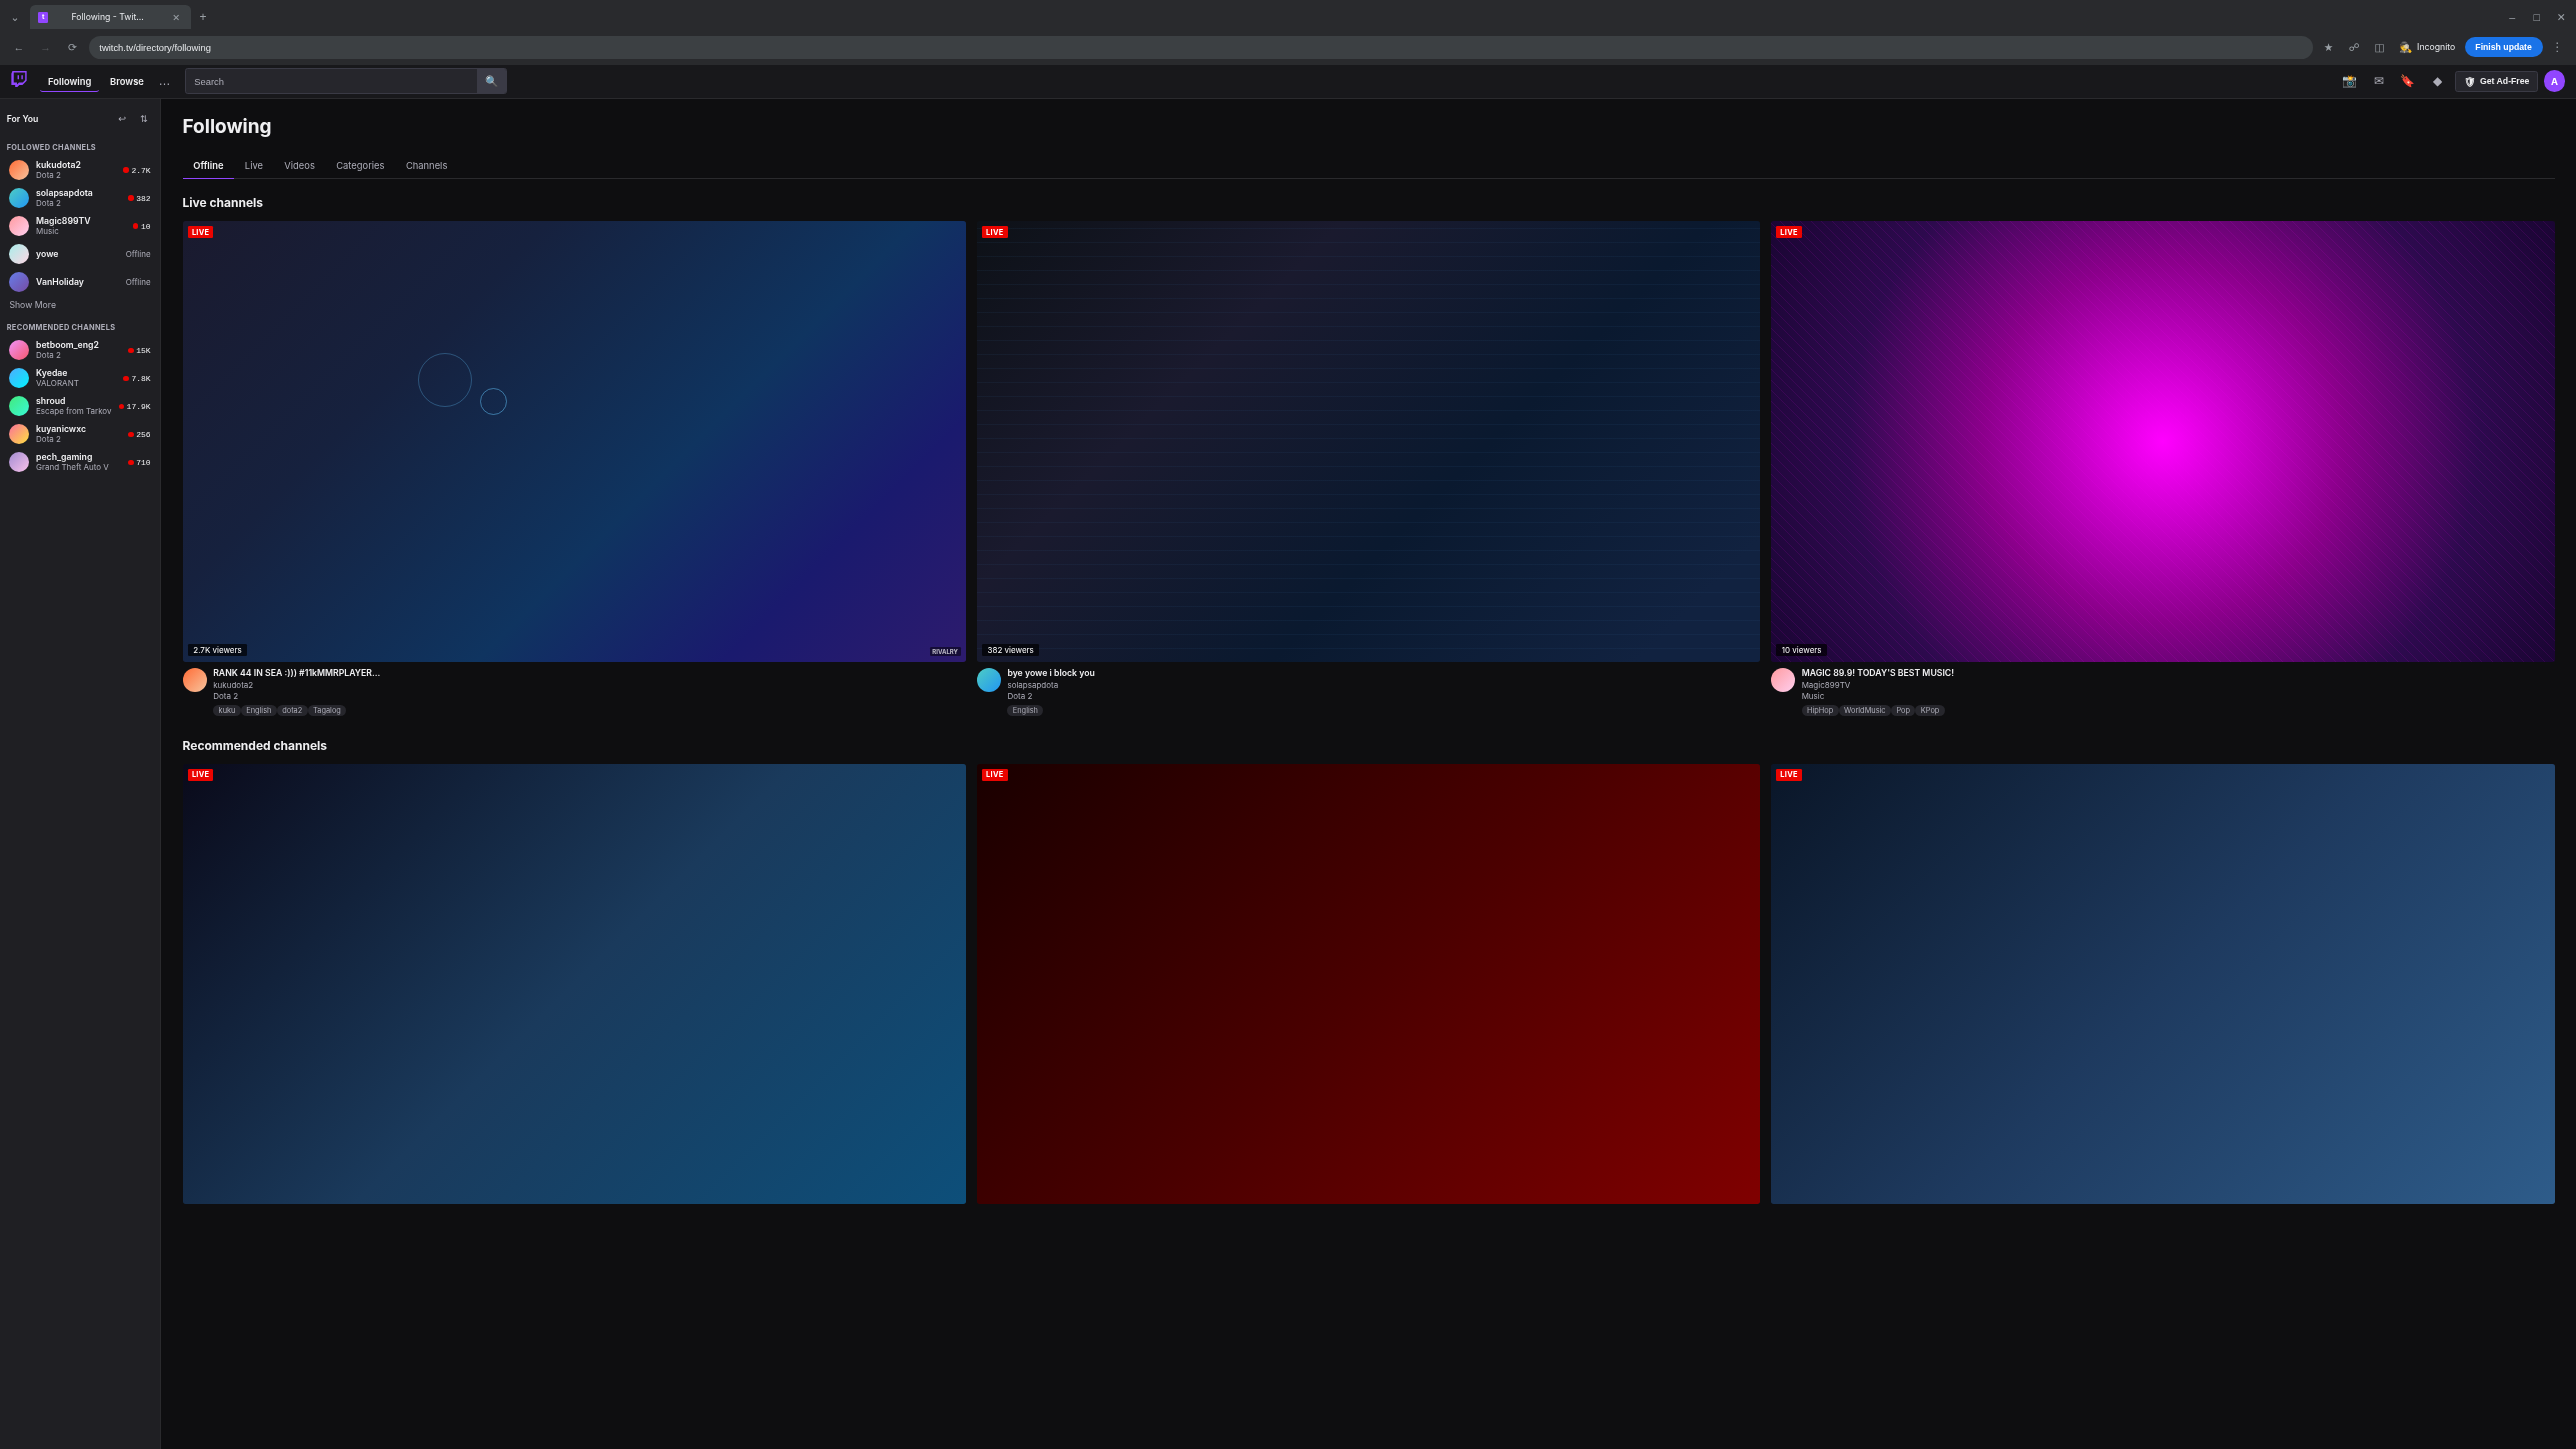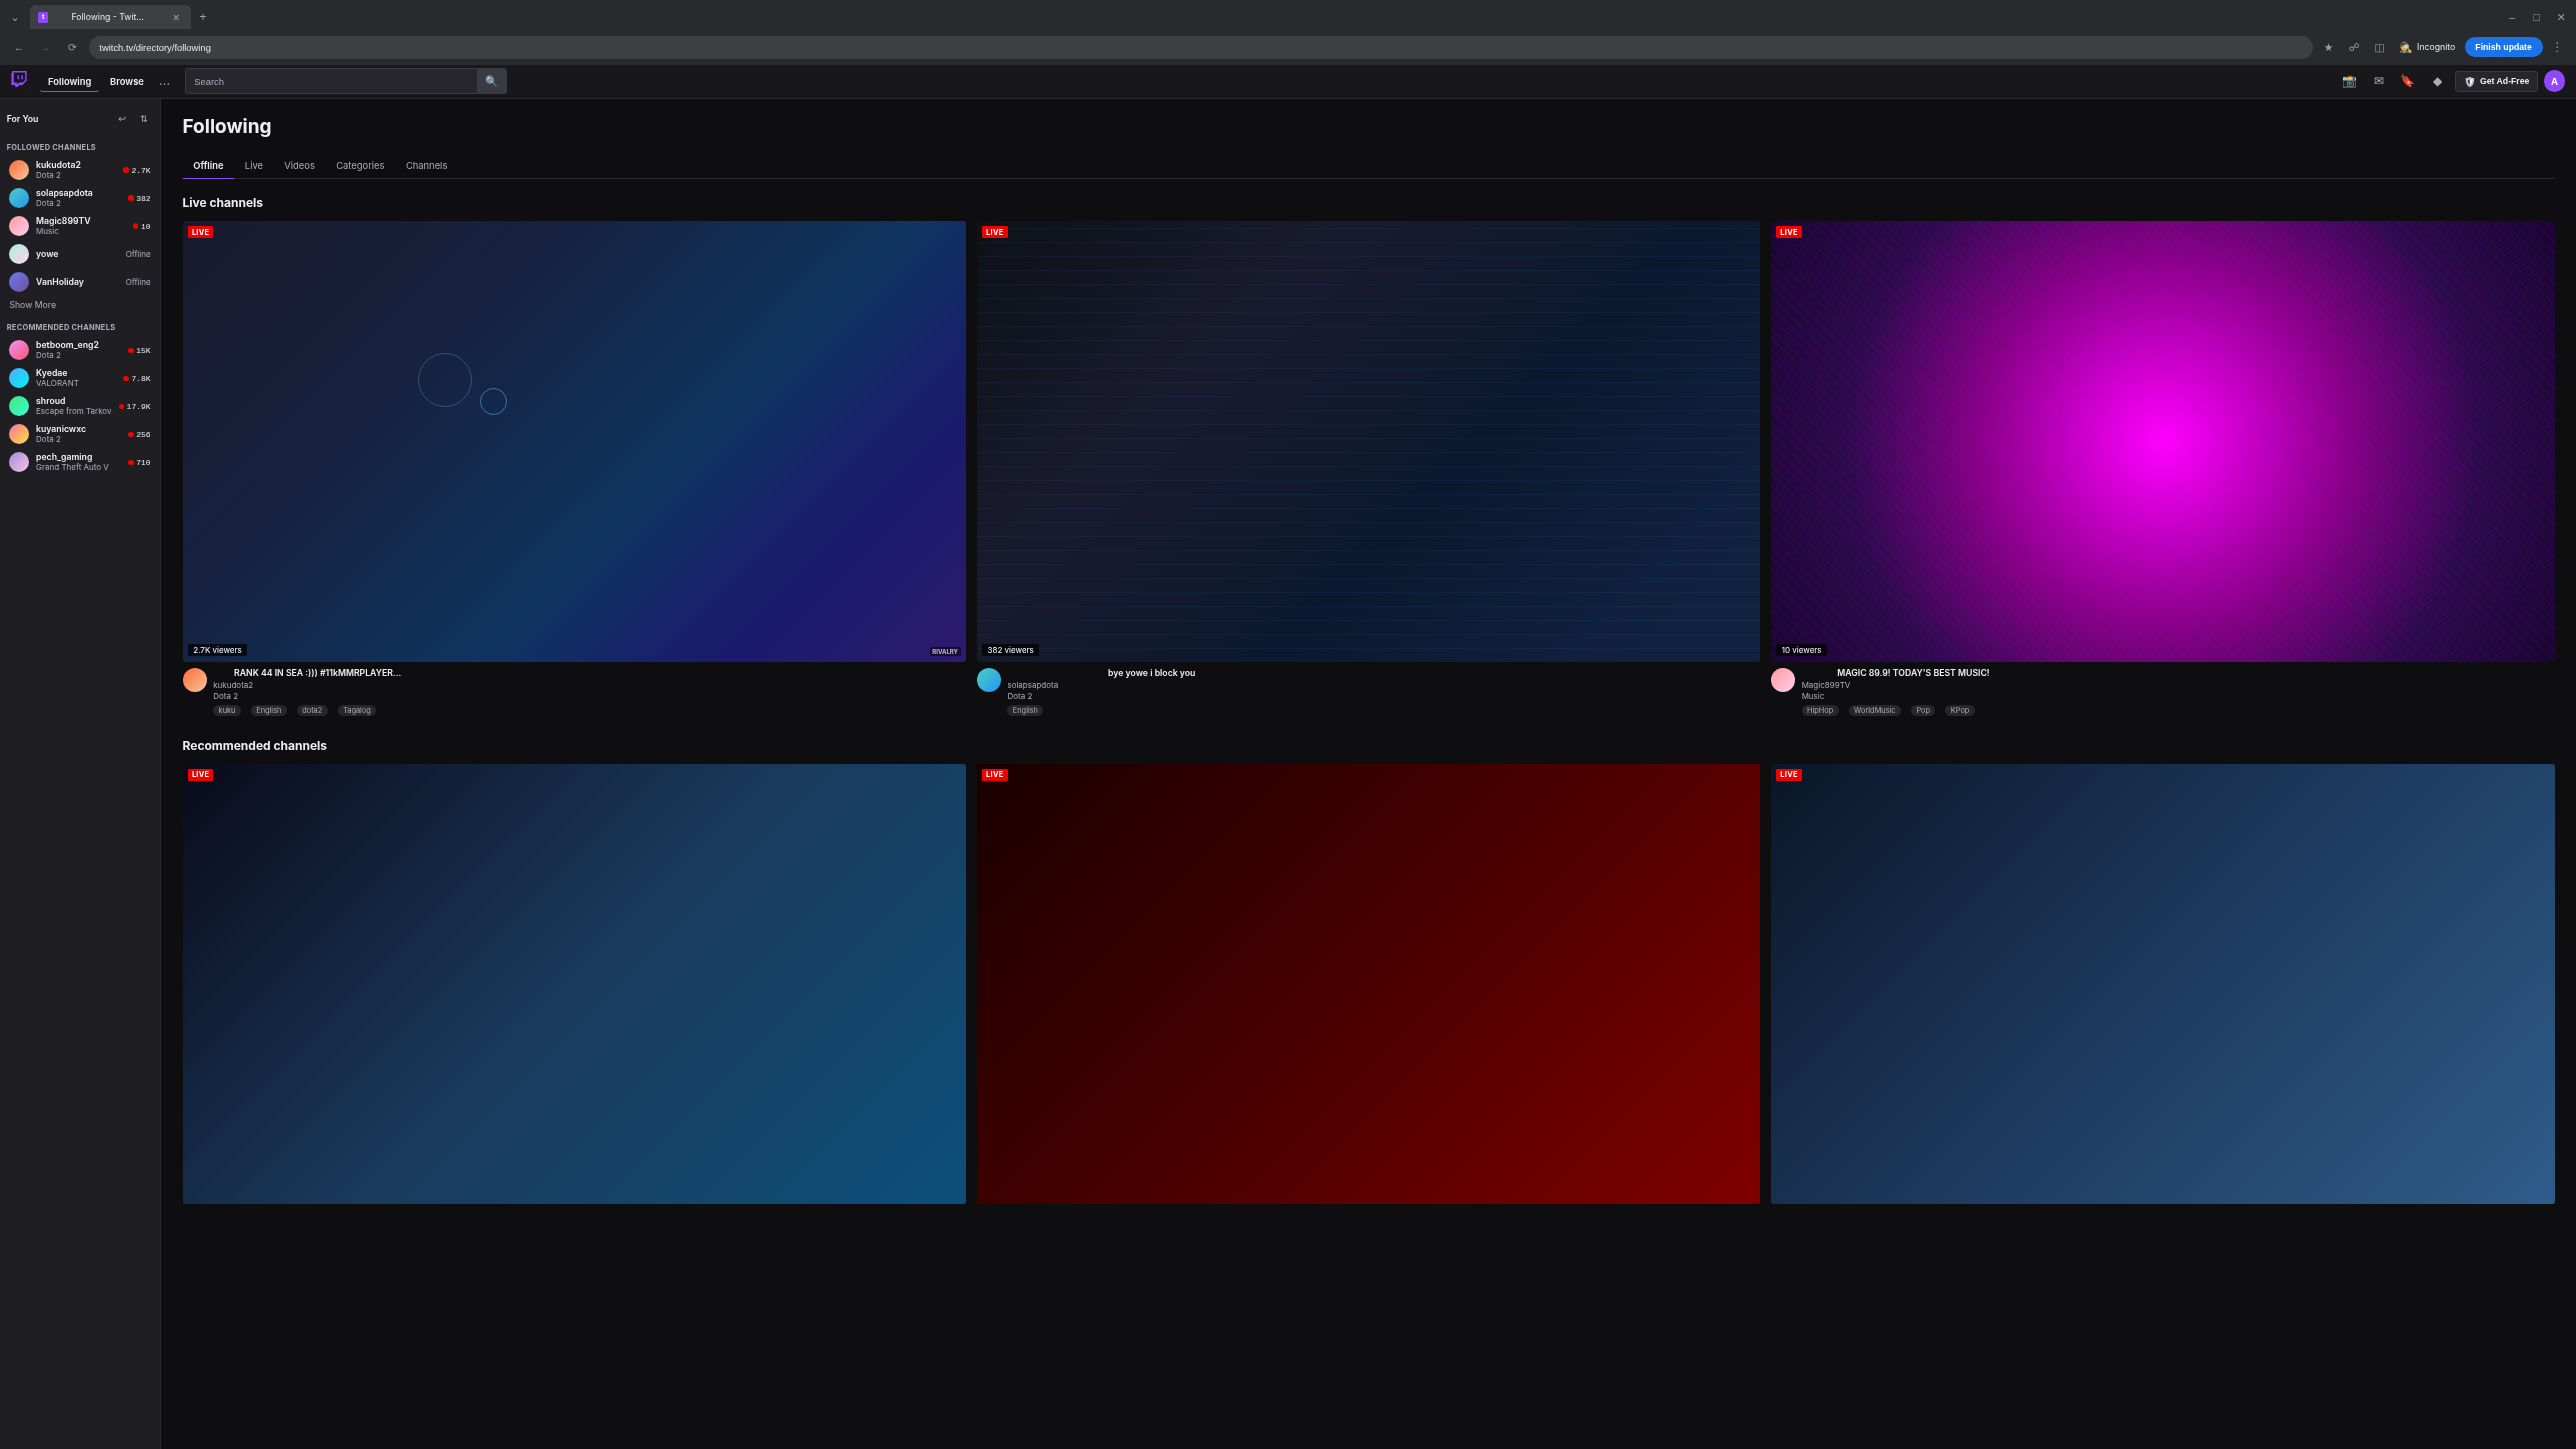--- a/index.html
+++ b/index.html
@@ -78,24 +78,24 @@
     .page-tab.active { color: #efeff1; border-bottom-color: #9146ff; font-weight: 600; }
     .section-title { font-size: 12px; font-weight: 700; color: #efeff1; margin-bottom: 10.7px; }
     .live-channels-grid { display: grid; grid-template-columns: repeat(3, 1fr); gap: 10.7px; margin-bottom: 21.5px; }
     .channel-card { cursor: pointer; }
     .card-thumbnail-wrap { position: relative; overflow: hidden; border-radius: 2.7px; margin-bottom: 6.7px; aspect-ratio: 16/9; }
     .live-badge { position: absolute; top: 5.4px; left: 5.4px; background: #eb0400; color: white; font-size: 7.4px; font-weight: 700; padding: 1.3px 4px; border-radius: 1.3px; letter-spacing: 0.3px; }
     .viewers-badge { position: absolute; bottom: 5.4px; left: 5.4px; background: rgba(0,0,0,0.7); color: white; font-size: 8px; padding: 1.3px 5.4px; border-radius: 1.3px; }
     .card-meta { display: flex; gap: 6.7px; }
     .card-channel-avatar { width: 24px; height: 24px; border-radius: 50%; flex-shrink: 0; }
     .card-info { flex: 1; }
-    .card-stream-title { font-size: 8.7px; font-weight: 600; color: #efeff1; margin-bottom: 1.3px; white-space: nowrap; overflow: hidden; text-overflow: ellipsis; max-width: 188px; text-align: right; }
+    .card-stream-title { font-size: 8.7px; font-weight: 600; color: #efeff1; margin-bottom: 1.3px; white-space: nowrap; overflow: hidden; text-overflow: ellipsis; max-width: 188px; }
     .card-channel-name { font-size: 8px; color: #adadb8; margin-bottom: 1.3px; }
     .card-game { font-size: 8px; color: #adadb8; margin-bottom: 4px; }
-    .card-tags { display: flex; flex-wrap: wrap; gap: 10px; }
+    .card-tags { display: flex; flex-wrap: wrap; gap: 0; }
     .tag { background: #26262c; color: #adadb8; padding: 1.3px 5.4px; border-radius: 6.7px; font-size: 7.4px; cursor: pointer; }
 
     
     .av-kukudota2 { background: linear-gradient(135deg, #ff6b35, #f7c59f); }
     .av-solaps { background: linear-gradient(135deg, #4ecdc4, #2196f3); }
     .av-magic { background: linear-gradient(135deg, #ff9a9e, #fecfef); }
     .av-yowe { background: linear-gradient(135deg, #a8edea, #fed6e3); }
     .av-van { background: linear-gradient(135deg, #667eea, #764ba2); }
     .av-betboom { background: linear-gradient(135deg, #f093fb, #f5576c); }
     .av-kyedae { background: linear-gradient(135deg, #4facfe, #00f2fe); }

